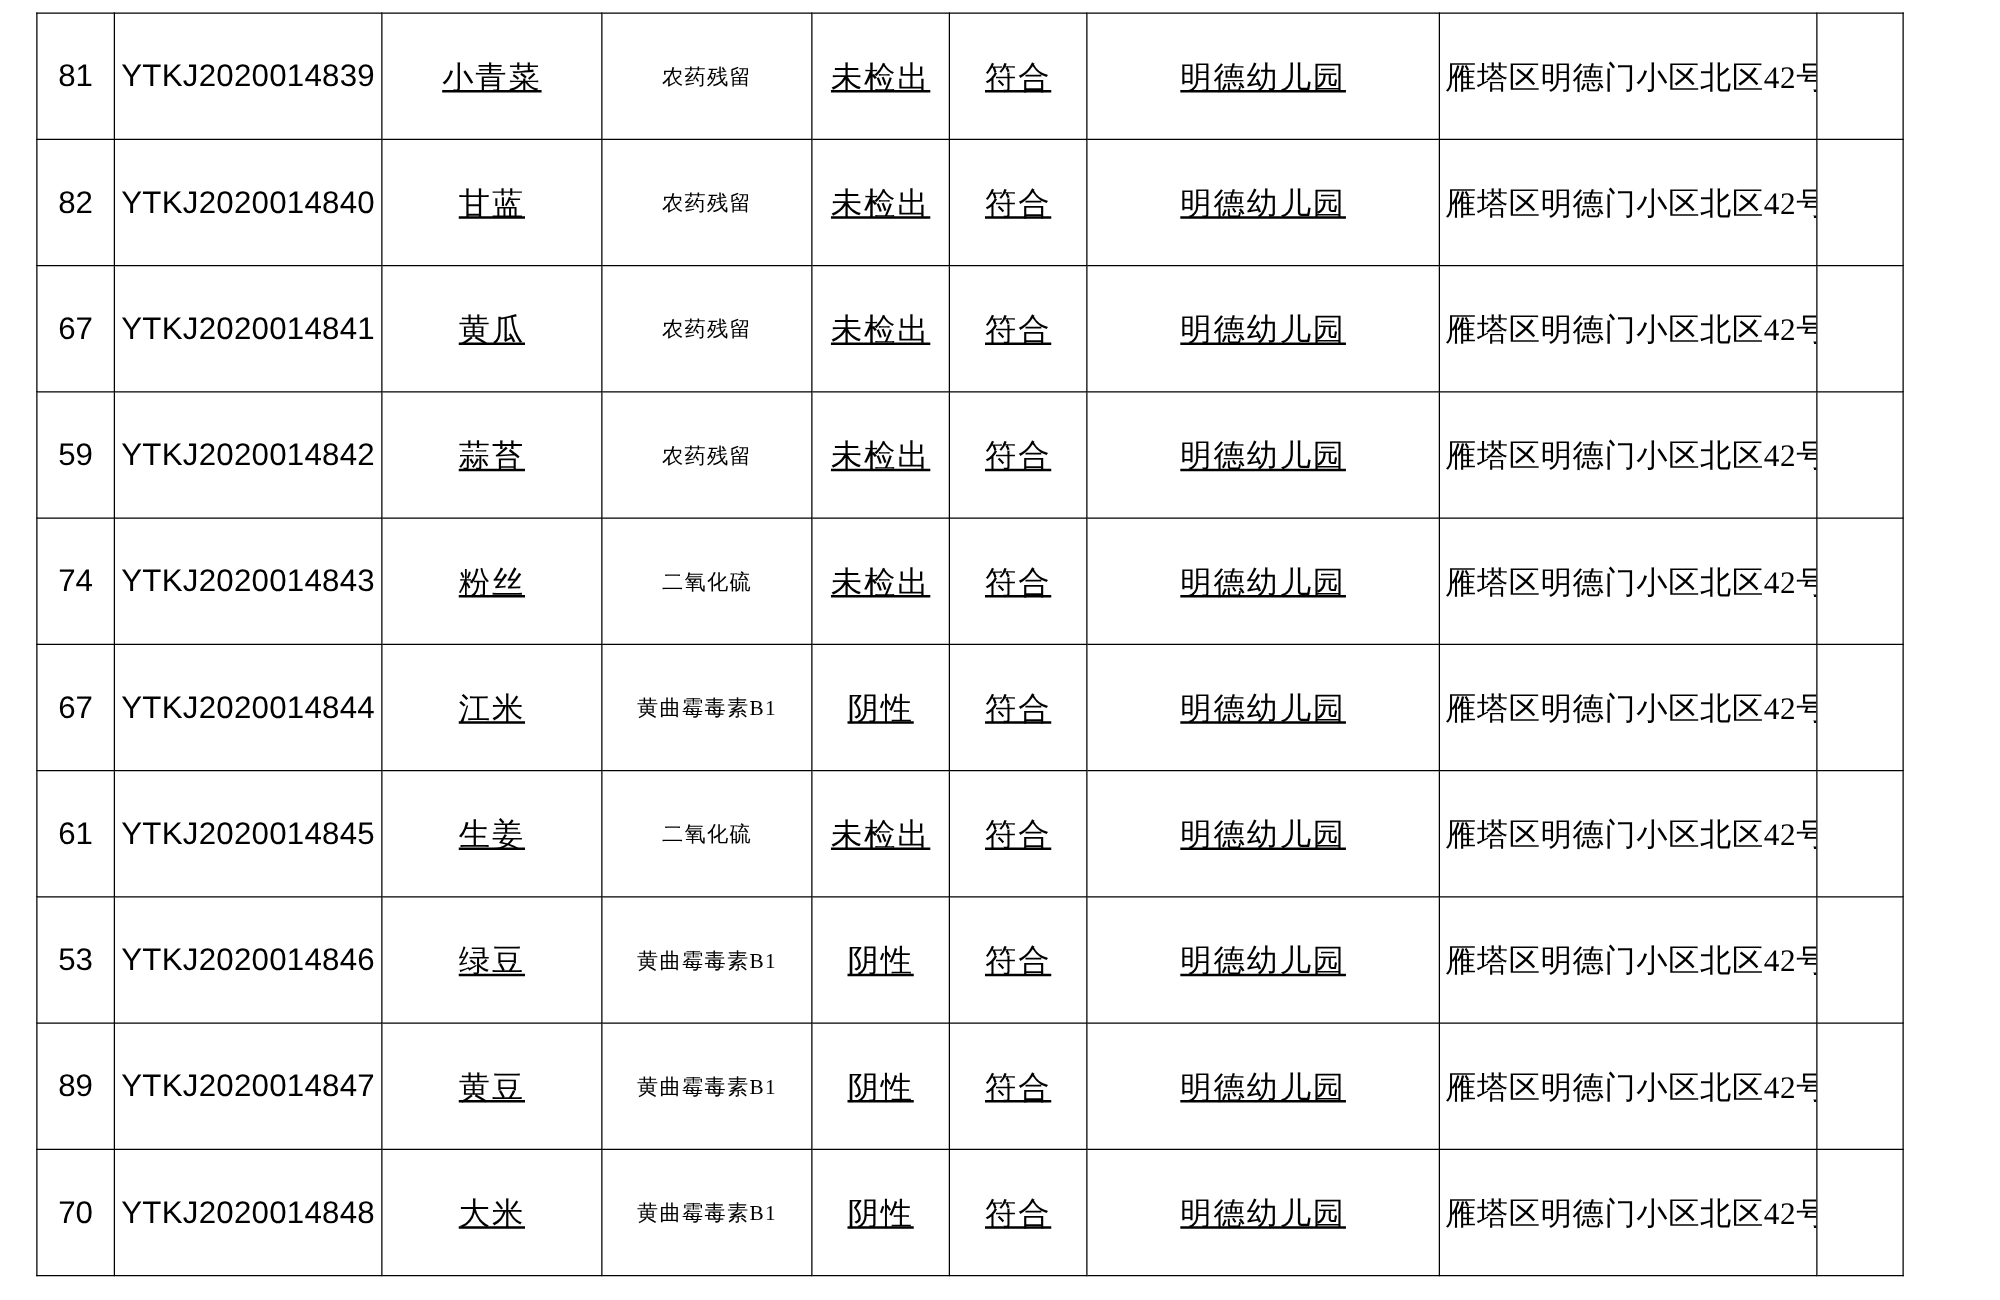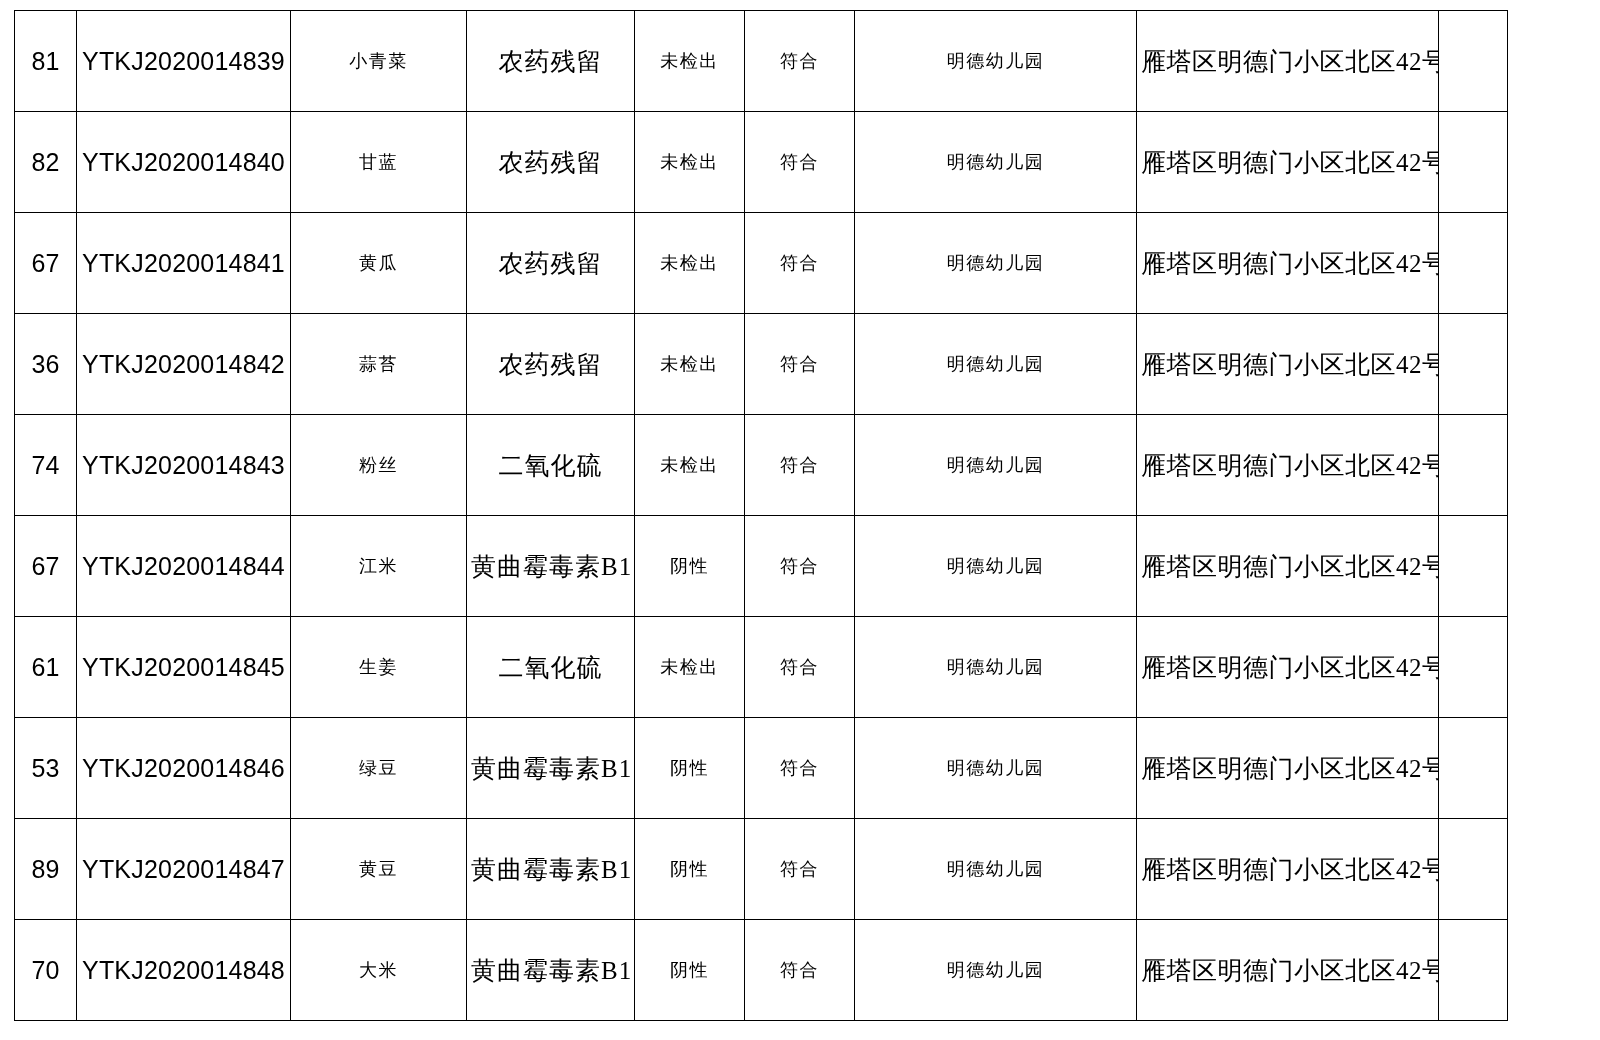--- a/index.html
+++ b/index.html
@@ -11,21 +11,21 @@
     width: 1600px;
     height: 1040px;
     font-family: "Liberation Serif", "DejaVu Serif", serif;
     color: #000000;
   }
   .page {
     position: relative;
     width: 1600px;
     height: 992px;
     box-sizing: border-box;
-    padding: 8px 10px 8px 9px;
+    padding: 8px 10px 8px 24px;
   }
   table.report {
     border-collapse: collapse;
     table-layout: fixed;
     width: 1493px;
     margin-left: 5px;
     margin-top: 2px;
   }
   table.report td {
     border: 1.6px solid #000000;
@@ -54,25 +54,26 @@
   .cell-code {
     font-family: "Liberation Sans", "DejaVu Sans", sans-serif;
     font-size: 25px;
     letter-spacing: 0.2px;
     margin-left: 28px;
   }
   .cell-name,
   .cell-result,
   .cell-concl,
   .cell-unit {
-    font-size: 18px;
+    font-size: 25px;
     letter-spacing: 1.5px;
+    text-decoration: underline;
   }
   .cell-item {
-    font-size: 25px;
+    font-size: 17px;
     letter-spacing: 1px;
   }
   .cell-addr {
     font-size: 25px;
     letter-spacing: 0.5px;
   }
   .cell-extra {
     font-size: 25px;
   }
 </style>
@@ -120,21 +121,21 @@
         <td class="cell-code">YTKJ2020014841</td>
         <td class="cell-name">黄瓜</td>
         <td class="cell-item">农药残留</td>
         <td class="cell-result">未检出</td>
         <td class="cell-concl">符合</td>
         <td class="cell-unit">明德幼儿园</td>
         <td class="cell-addr">雁塔区明德门小区北区42号楼</td>
         <td class="cell-extra"></td>
       </tr>
       <tr>
-        <td class="cell-index">36</td>
+        <td class="cell-index">59</td>
         <td class="cell-code">YTKJ2020014842</td>
         <td class="cell-name">蒜苔</td>
         <td class="cell-item">农药残留</td>
         <td class="cell-result">未检出</td>
         <td class="cell-concl">符合</td>
         <td class="cell-unit">明德幼儿园</td>
         <td class="cell-addr">雁塔区明德门小区北区42号楼</td>
         <td class="cell-extra"></td>
       </tr>
       <tr>

